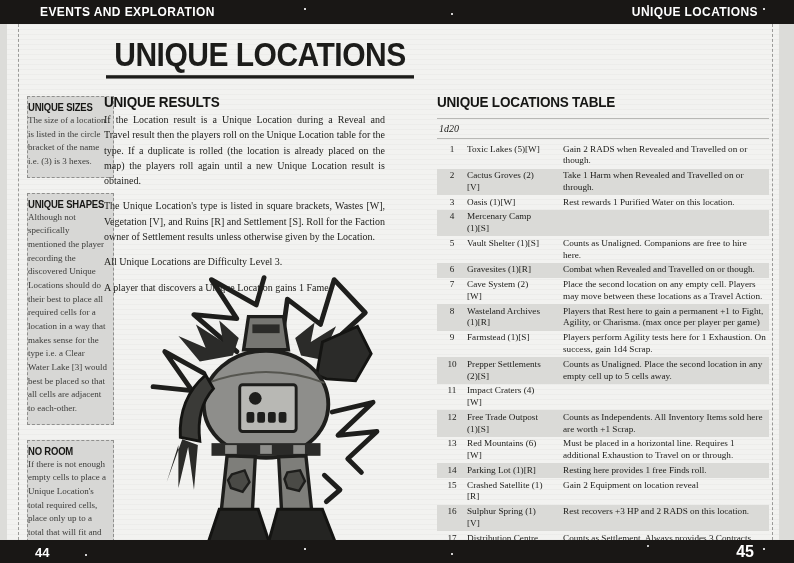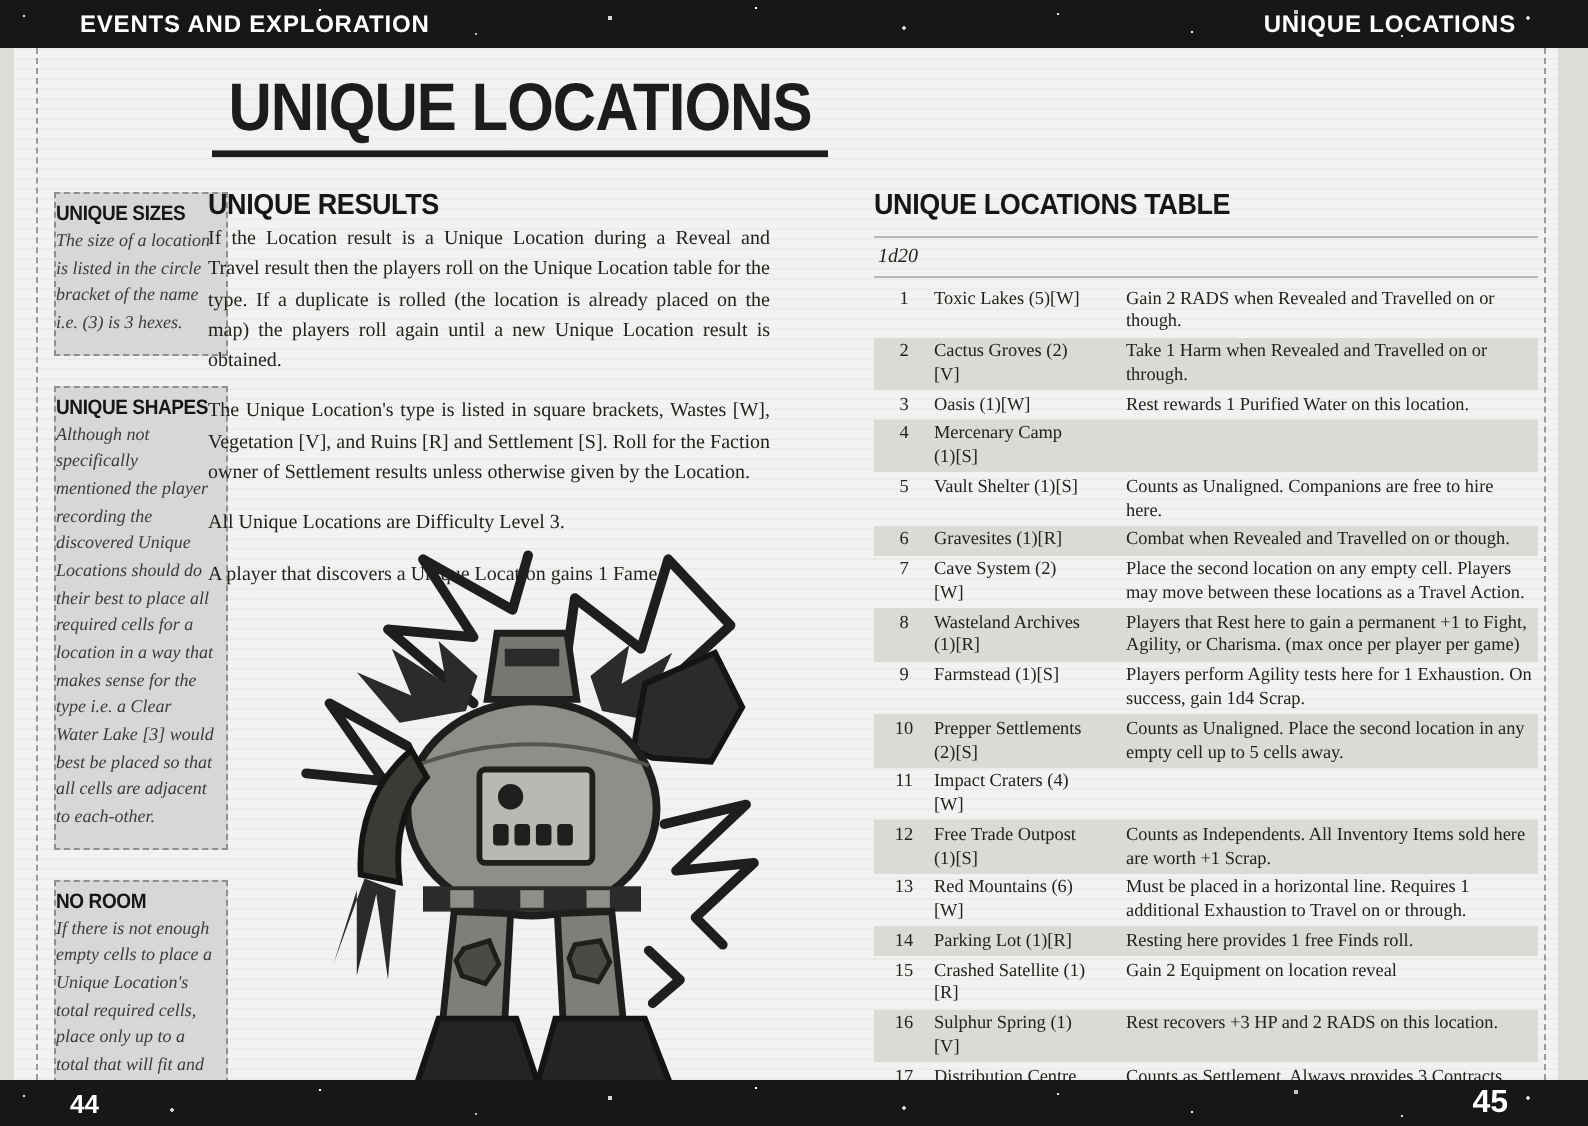--- a/index.html
+++ b/index.html
@@ -61,21 +61,21 @@
   .sidebar{ position:absolute; left:27px; top:72px; width:87px; }
   .side-box{
     background:#d7d7d5; border:1.5px dashed #8f8f8d;
     padding:4px 5px 8px 0; margin-bottom:15px;
   }
   .side-box h3{
     font-family:"Liberation Sans", sans-serif; font-weight:700; font-size:9.5px;
     letter-spacing:-.2px; color:#161614; margin-bottom:2px; transform:scaleY(1.1);
     transform-origin:left top; white-space:nowrap;
   }
-  .side-box p{ font-style:italic; font-size:9px; line-height:1.52; color:#3c3c3a; }
+  .side-box p{ font-size:9px; line-height:1.52; color:#3c3c3a; }
 
   .main-col{ position:absolute; left:104px; top:70px; width:281px; color:#22221f; }
   .main-col h2{
     font-family:"Liberation Sans", sans-serif; font-weight:700; font-size:13.5px;
     letter-spacing:-.2px; color:#161614; margin-bottom:3px; transform:scaleY(1.08);
     transform-origin:left top;
   }
   .main-col p{ font-size:10px; line-height:1.53; text-align:justify; margin-bottom:10px; }
 
   .illustration{ position:absolute; left:132px; top:242px; width:268px; height:292px; }

